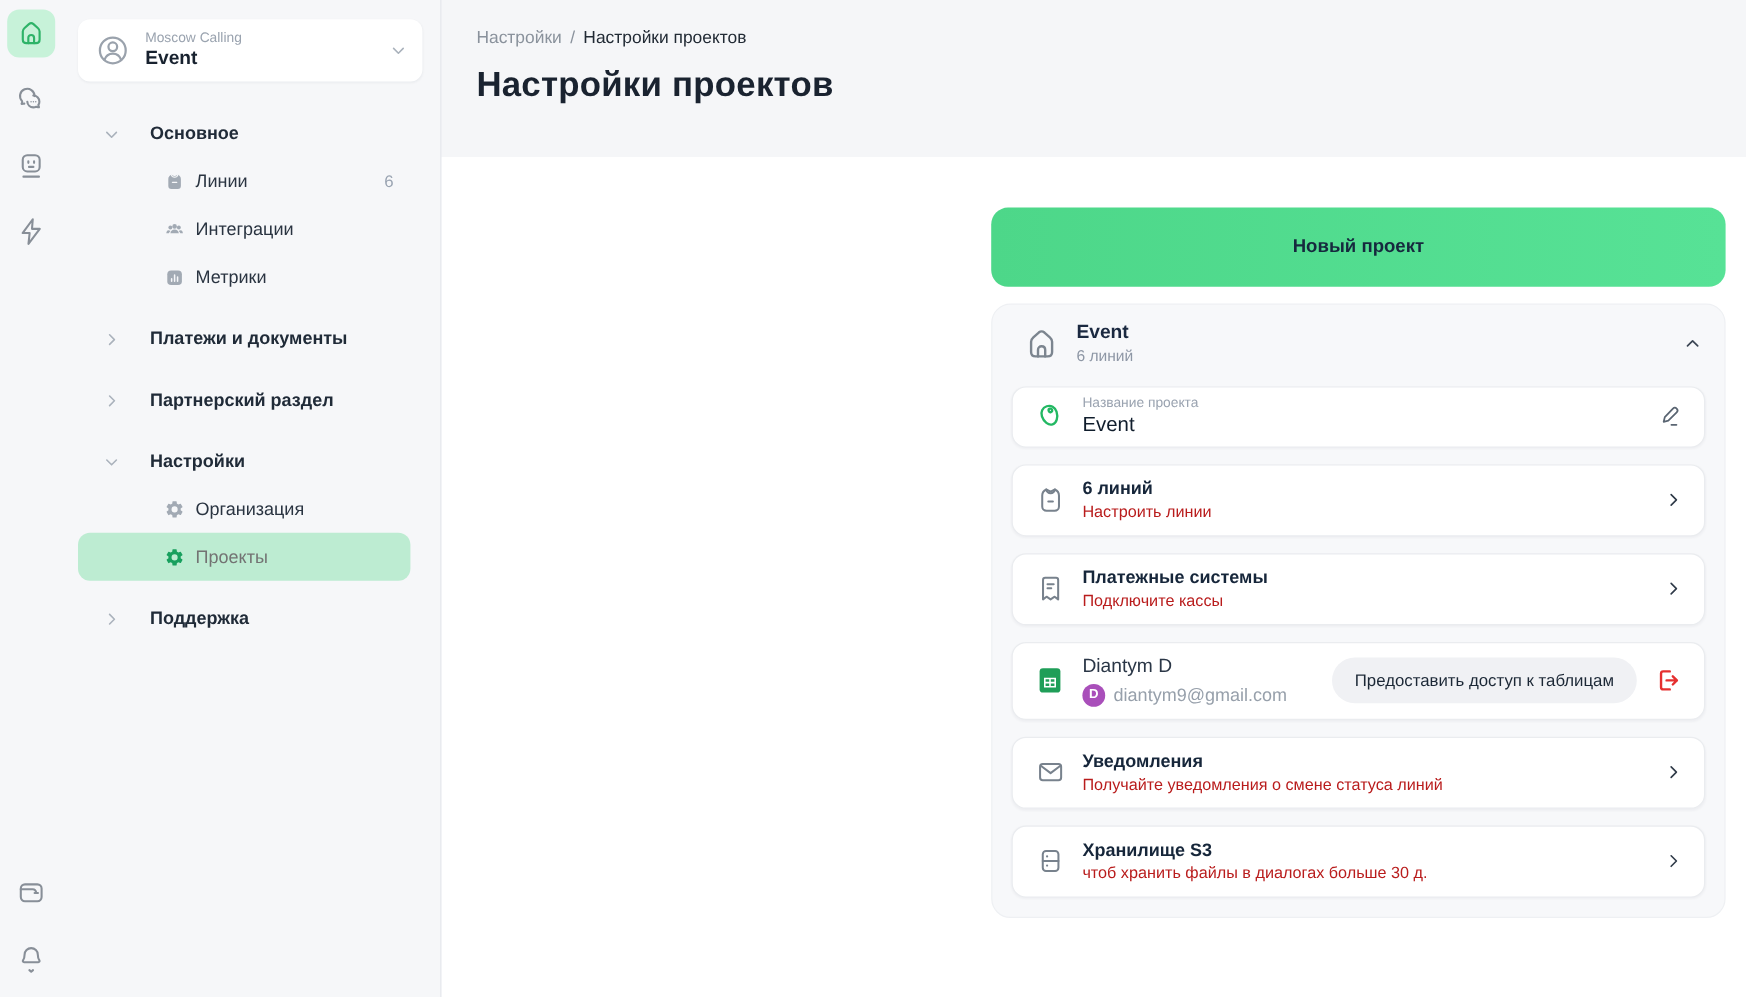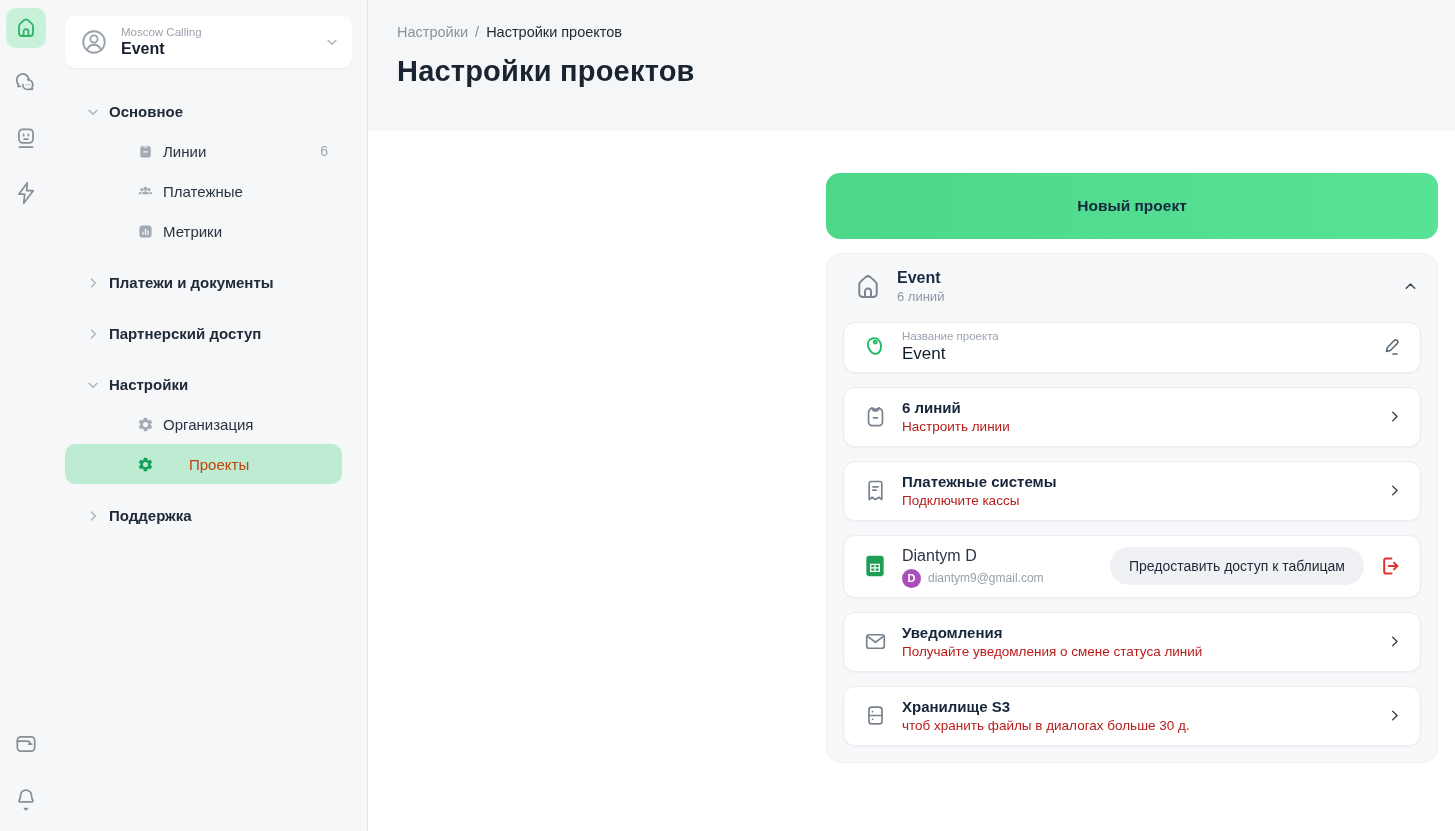--- a/index.html
+++ b/index.html
@@ -16,28 +16,28 @@
   .rail-btn.active svg { stroke:#2eb368; }
   .rail-spacer { margin-top:auto; }
 
   .nav-col { flex:1; padding:16px 15px 0 13px; }
   .org-card { background:#fff; border-radius:10px; height:52px; display:flex; align-items:center; padding:0 12px 0 14px; box-shadow:0 1px 2px rgba(20,30,50,.05); cursor:pointer; }
   .org-texts { flex:1; margin-left:12px; line-height:1.25; }
   .org-label { font-size:11.5px; color:#9aa3af; }
   .org-value { font-size:16px; font-weight:700; color:#18222f; }
 
   nav { margin-top:24px; }
-  .section-head { display:flex; align-items:center; gap:8px; padding:11px 6px 11px 20px; cursor:pointer; }
+  .section-head { display:flex; align-items:center; gap:24px; padding:11px 6px 11px 20px; cursor:pointer; }
   .section-head .sec-label { font-size:15px; font-weight:700; color:#202b38; }
   .sec-gap { margin-top:12px; }
   .nav-item { display:flex; align-items:center; gap:9px; height:40px; padding-left:72px; padding-right:14px; margin-right:10px; border-radius:10px; cursor:pointer; }
   .nav-item .item-label { font-size:15px; color:#2a3441; }
   .nav-item .badge { margin-left:auto; font-size:14px; color:#9aa4b2; }
   .nav-item.active { background:#bdecd2; }
-  .nav-item.active .item-label { color:#c2410c;margin-left:26px; }
+  .nav-item.active .item-label { color:#737373; }
   .mini-ic { width:17px; height:17px; flex-shrink:0; }
   .mini-ic svg { display:block; }
   .chev { width:16px; height:16px; flex-shrink:0; }
 
   
   .main { flex:1; display:flex; flex-direction:column; min-width:0; }
   .main-header { height:131px; background:#f5f6f8; padding:24px 0 0 29px; flex-shrink:0; }
   .breadcrumb { font-size:14.5px; display:flex; gap:7px; }
   .bc-parent { color:#8a929c; cursor:pointer; }
   .bc-sep { color:#8a929c; }
@@ -66,21 +66,21 @@
   .row-chev { flex-shrink:0; }
 
   .row.name-row { min-height:46px; }
   .name-texts { flex:1; margin-left:10px; line-height:1.2; padding:7px 0; }
   .name-label { font-size:11.5px; color:#9aa3b0; }
   .name-value { font-size:17px; color:#101d2c; margin-top:1px; }
 
   .row.sheets-row .row-title { font-weight:400; font-size:16px; color:#2a3646; }
   .sheet-sub { display:flex; align-items:center; gap:7px; margin-top:2px; }
   .avatar-d { width:19px; height:19px; border-radius:50%; background:#a94fba; color:#fff; font-size:11px; font-weight:700; display:flex; align-items:center; justify-content:center; }
-  .email { font-size:12px; color:#97a0ab; }
+  .email { font-size:15px; color:#97a0ab; }
   .grant-btn { border:none; background:#f0f1f4; border-radius:22px; padding:11px 19px; font-size:14px; color:#1c2836; font-family:inherit; cursor:pointer; white-space:nowrap; }
   .exit-ic { margin-left:14px; flex-shrink:0; cursor:pointer; display:flex; }
 
   .row.tz-row { background:#ebeffb; border-color:#e0e6f7; }
 
   svg { display:block; }
 </style>
 </head>
 <body>
 
@@ -190,21 +190,21 @@
         <div class="nav-item">
           <span class="mini-ic">
             <svg width="17" height="17" viewBox="0 0 24 24" fill="#a2aab4">
               <circle cx="7" cy="9.2" r="2.3"></circle>
                 <circle cx="17" cy="9.2" r="2.3"></circle>
                 <circle cx="12" cy="8" r="2.7"></circle>
               <path d="M12 11.6c2.6 0 4.5 1.5 5 4.4H7c.5-2.9 2.4-4.4 5-4.4z"></path>
               <path d="M4.6 12.6c1 0 1.9.3 2.5.9-1 1-1.6 1.9-1.9 2.5H2.2c.3-2.1 1.2-3.4 2.4-3.4zM19.4 12.6c1.2 0 2.1 1.3 2.4 3.4h-3c-.3-.6-.9-1.5-1.9-2.5.6-.6 1.5-.9 2.5-.9z"></path>
             </svg>
           </span>
-          <span class="item-label">Платежные</span>
+          <span class="item-label">Интеграции</span>
         </div>
         <div class="nav-item">
           <span class="mini-ic">
             <svg width="17" height="17" viewBox="0 0 24 24">
               <rect x="3.4" y="3.4" width="17.2" height="17.2" rx="4.5" fill="#a2aab4"></rect>
               <path d="M8.5 16v-3M12 16V8.8M15.5 16v-5" stroke="#f6f7f9" stroke-width="1.8" stroke-linecap="round"></path>
             </svg>
           </span>
           <span class="item-label">Метрики</span>
         </div>
@@ -217,21 +217,21 @@
           </span>
           <span class="sec-label">Платежи и документы</span>
         </div>
 
         <div class="section-head sec-gap">
           <span class="chev">
             <svg width="16" height="16" viewBox="0 0 24 24" fill="none" stroke="#aab2bc" stroke-width="2" stroke-linecap="round" stroke-linejoin="round">
                 <path d="M9.5 6l6 6-6 6"></path>
               </svg>
           </span>
-          <span class="sec-label">Партнерский доступ</span>
+          <span class="sec-label">Партнерский раздел</span>
         </div>
 
         <div class="section-head sec-gap">
           <span class="chev">
             <svg width="16" height="16" viewBox="0 0 24 24" fill="none" stroke="#aab2bc" stroke-width="2" stroke-linecap="round" stroke-linejoin="round">
                 <path d="M6 9.5l6 6 6-6"></path>
               </svg>
           </span>
           <span class="sec-label">Настройки</span>
         </div>

